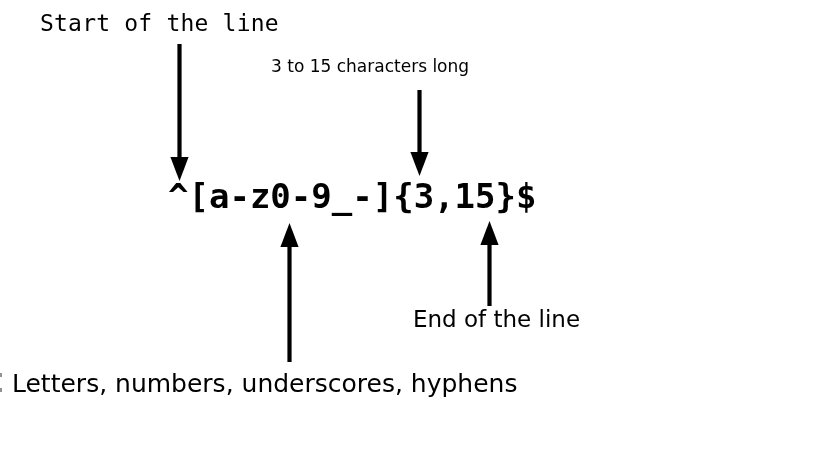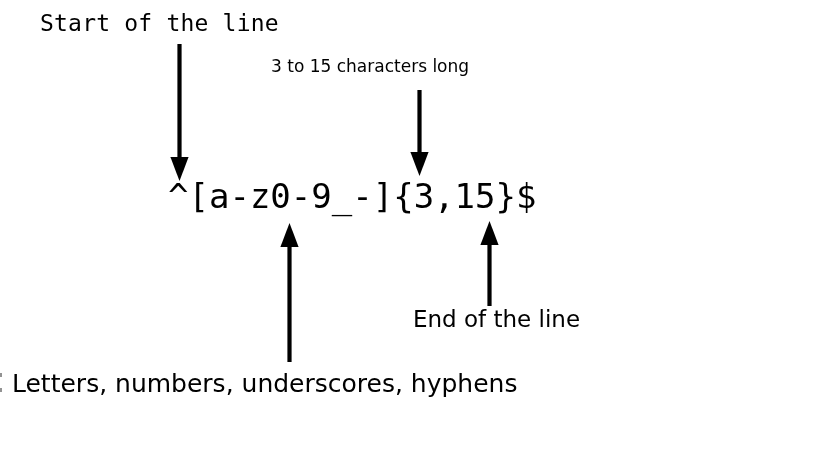--- a/index.html
+++ b/index.html
@@ -67,21 +67,21 @@
       linear-gradient(#3a3a3a, #3a3a3a) 0 0 / 2px 4px no-repeat,
       linear-gradient(#3a3a3a, #3a3a3a) 0 15px / 2px 4px no-repeat;
   }
 
   
   #regex-pattern {
     position: absolute;
     left: 168px;
     top: 179px;
     font-family: "DejaVu Sans Mono", "Liberation Mono", monospace;
-    font-weight: normal;
+    font-weight: bold;
     font-size: 34px;
     line-height: 1;
     letter-spacing: 0px;
     white-space: pre;
     color: #000000;
   }
 
   
   .arrow {
     position: absolute;

